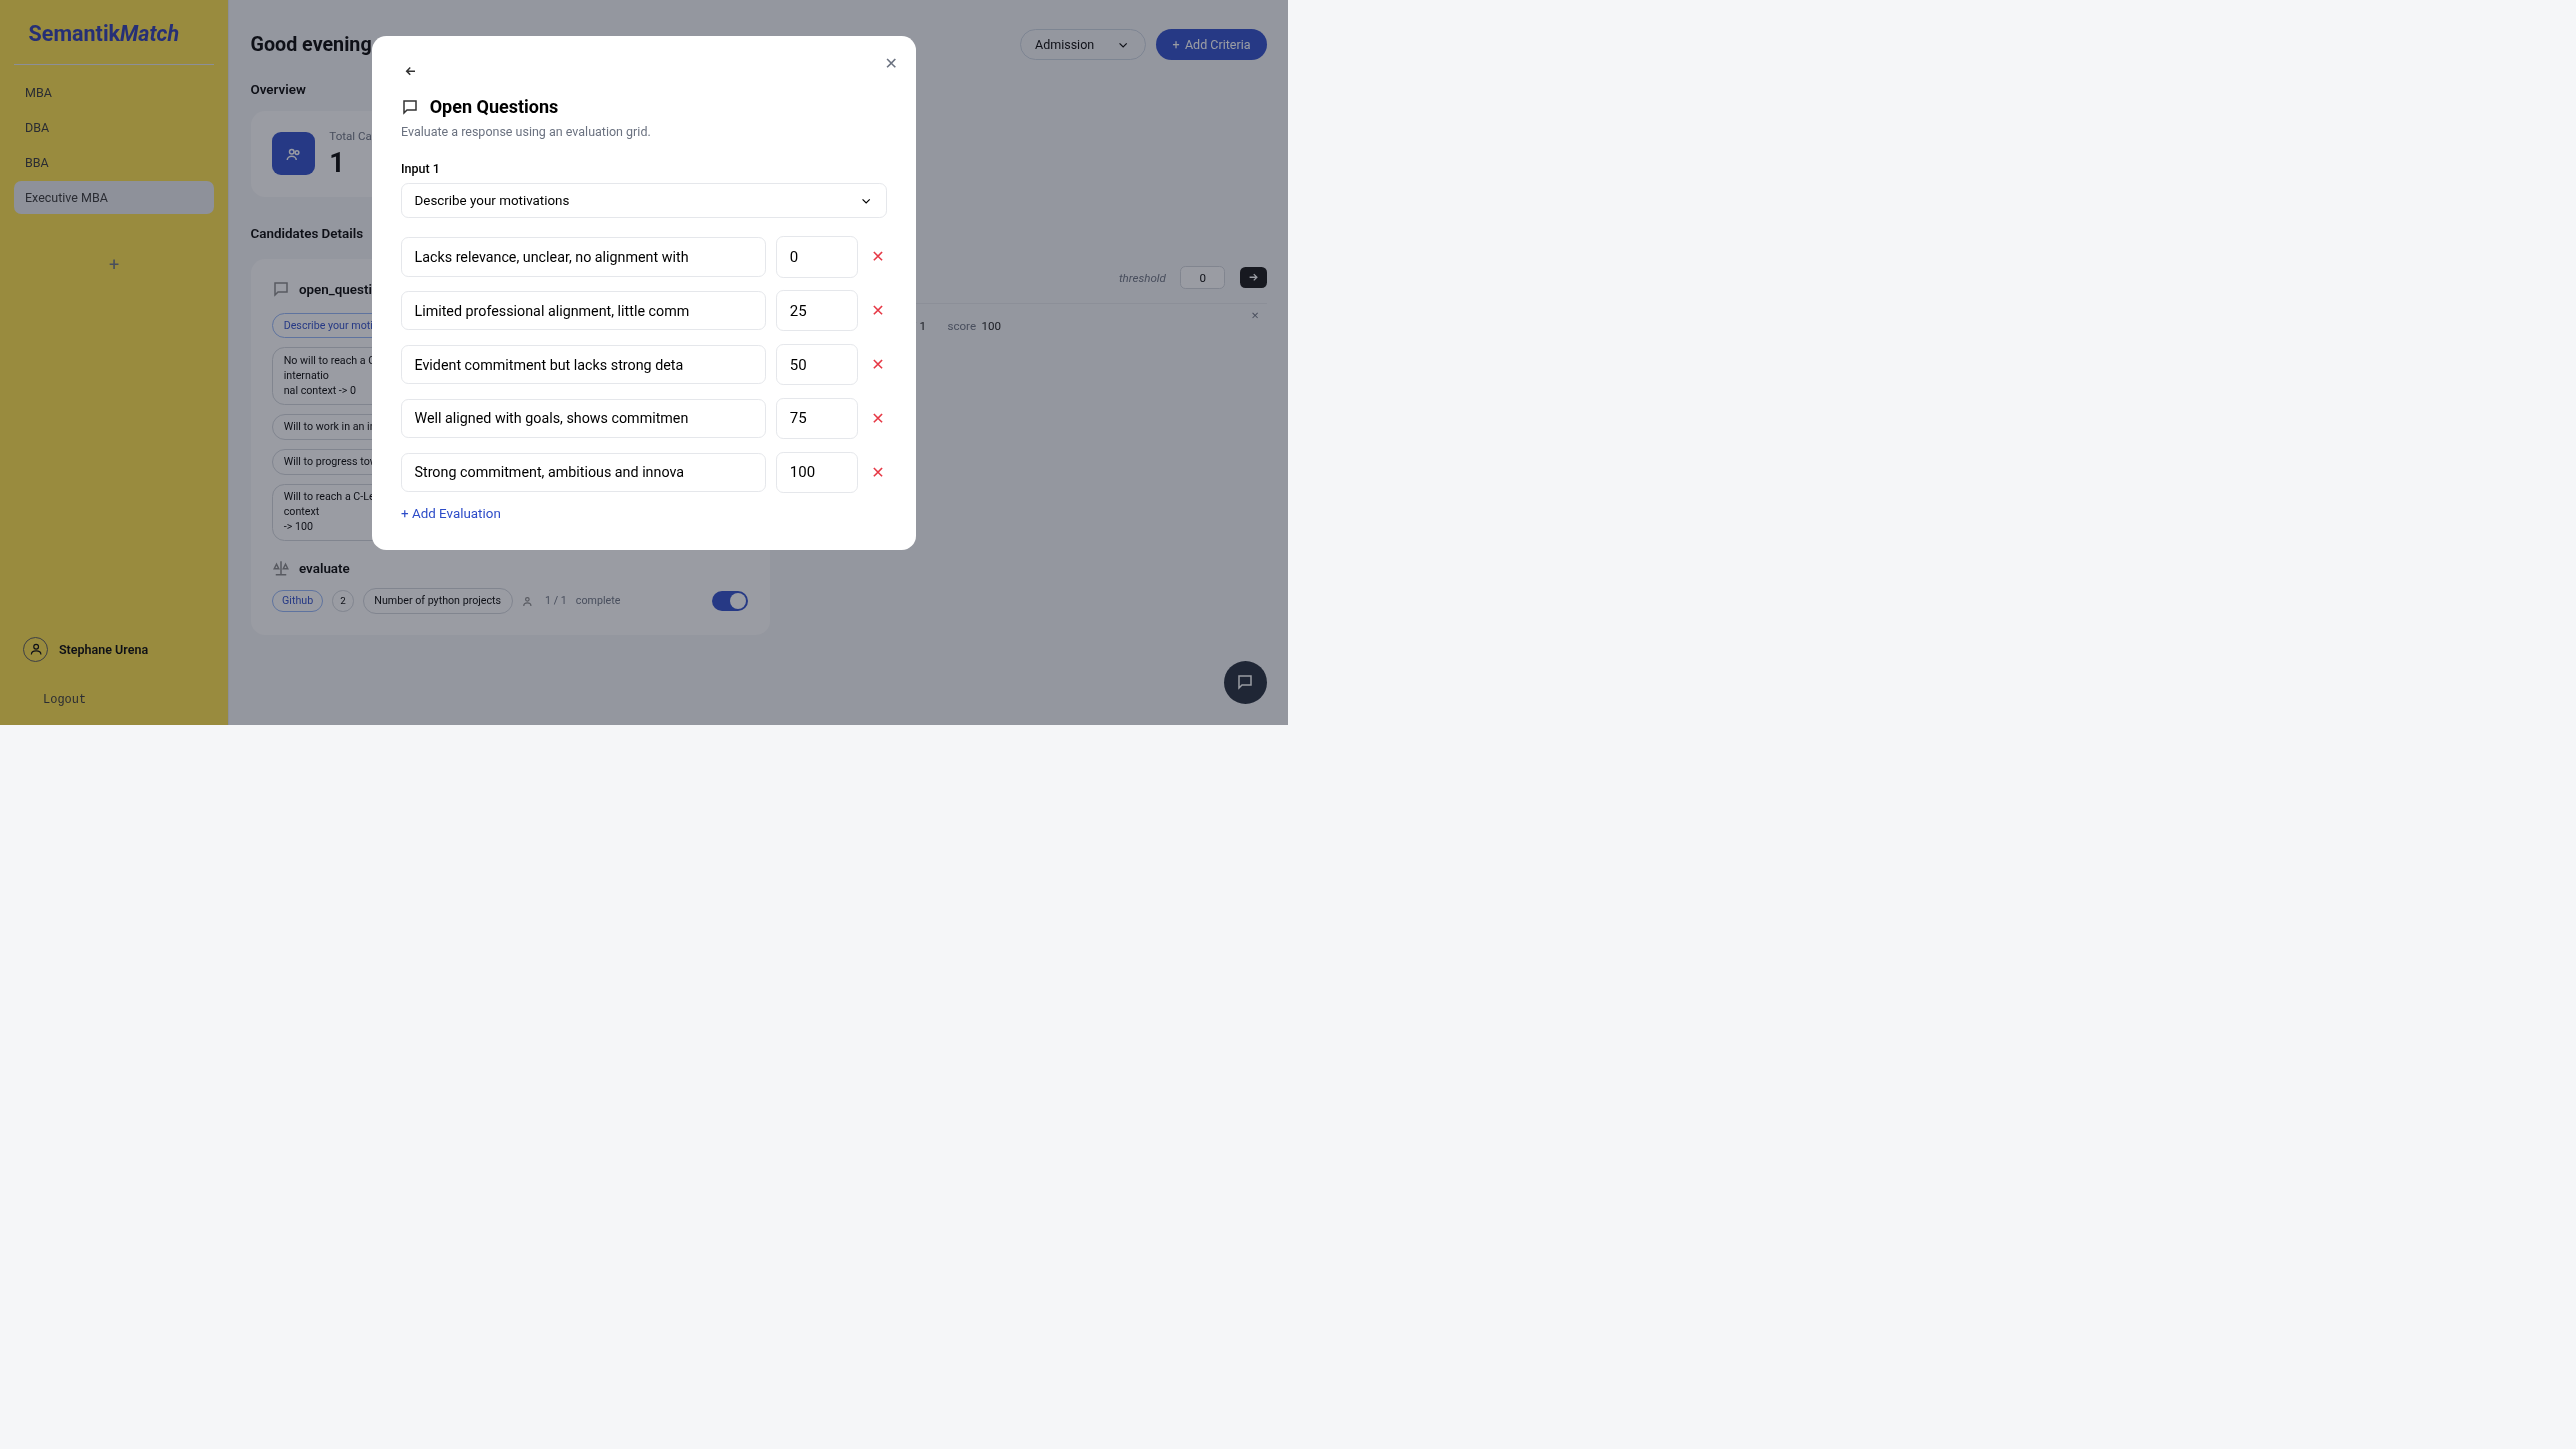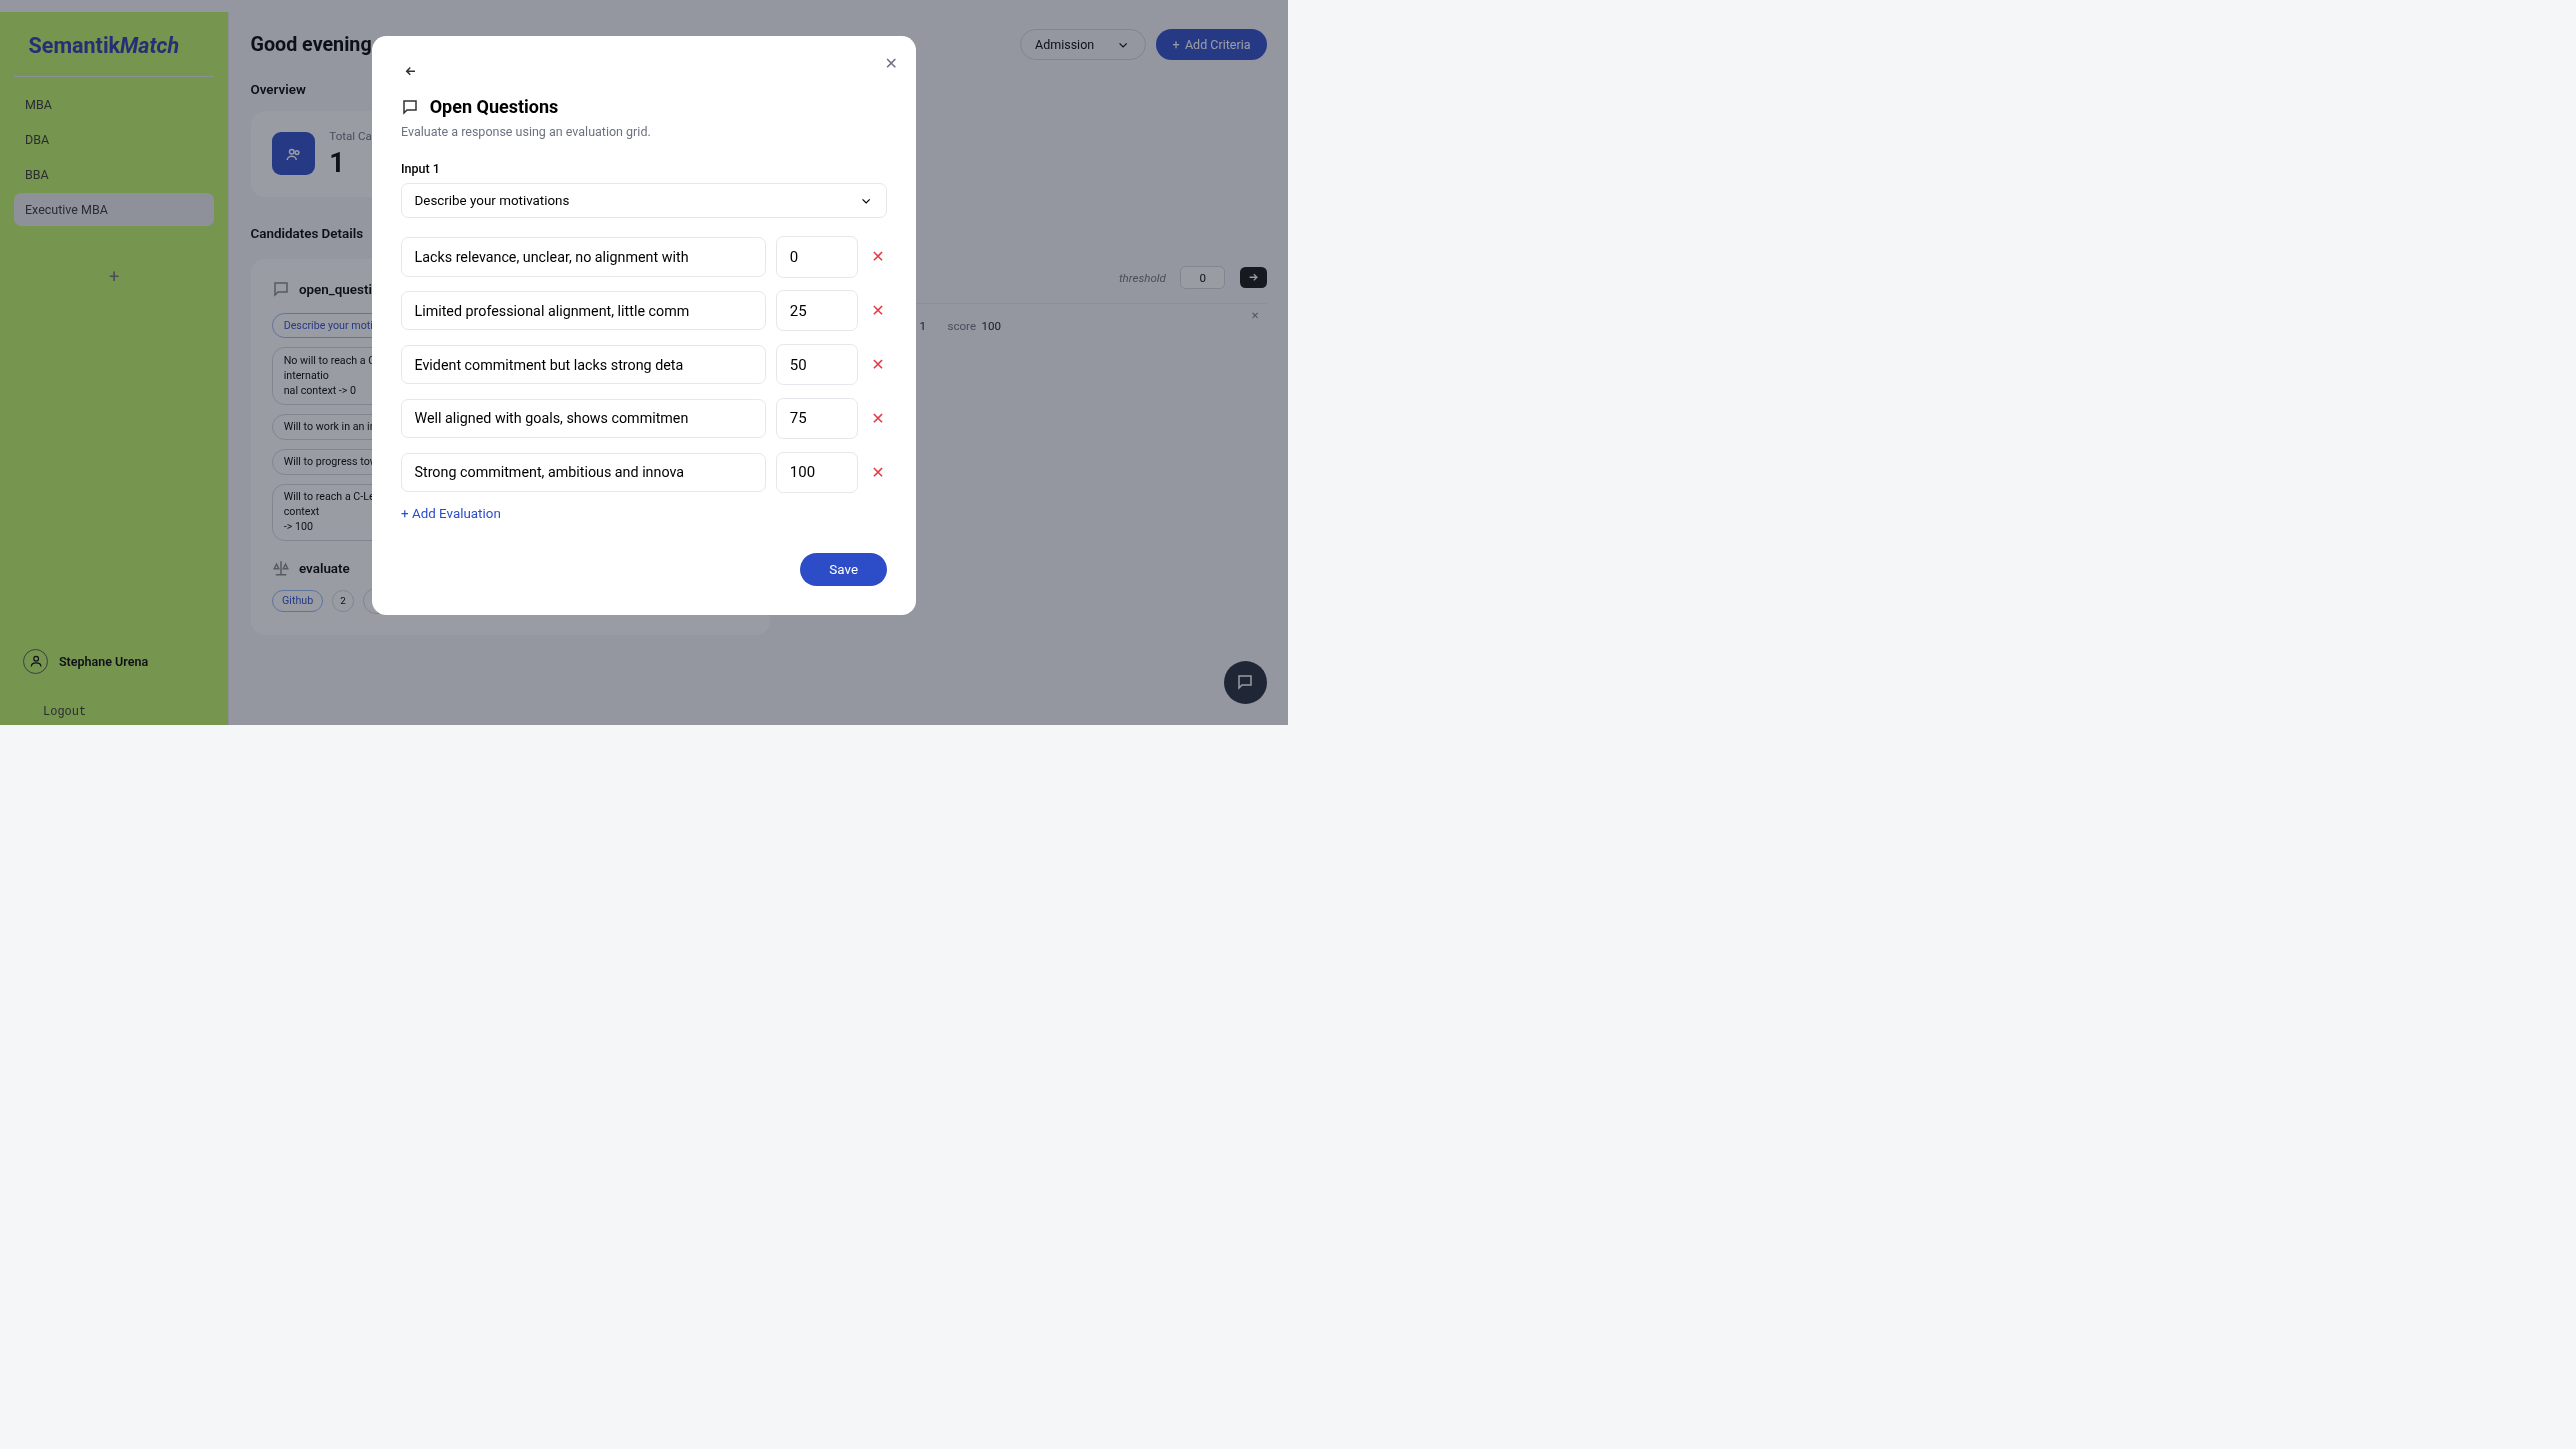--- a/index.html
+++ b/index.html
@@ -1,18 +1,18 @@
 <!DOCTYPE html>
 <html style="font-size:14.3px"><head>
   <meta charset="utf-8">
   <style>
     * { margin: 0; padding: 0; box-sizing: border-box; font-family: -apple-system, BlinkMacSystemFont, 'Segoe UI', Roboto, sans-serif; }
     body { background: #f5f6f8; width: 1288px; height: 725px; overflow: hidden; position: relative; }
     
-    .sidebar { position: absolute; left: 0; top: 12px; width: 229px; height: 100%; background: #bef264; border-right: 0.9px solid #e5e7eb; padding: 14.3px; }
+    .sidebar { position: absolute; left: 0; top: 0; width: 229px; height: 100%; background: #fde047; border-right: 0.9px solid #e5e7eb; padding: 14.3px; }
     .logo { font-size: 21.5px; font-weight: 700; color: #2c3aad; padding: 7.2px 14.3px 18px; border-bottom: 0.9px solid #e5e7eb; margin-bottom: 10.7px; }
     .logo .semantik { color: #2c3aad; }
     .logo .match { color: #2c3aad; font-style: italic; }
     .nav-item { padding: 9px 10.7px; border-radius: 7.2px; font-size: 12.5px; color: #333; cursor: pointer; margin-bottom: 1.8px; }
     .nav-item.active { background: #e9ebef; }
     .add-circle { text-align: center; margin-top: 36px; }
     .add-circle-btn { width: 29px; height: 29px; border-radius: 50%; background: transparent; border: none; font-size: 18px; color: #6b7280; cursor: pointer; }
     .user-section { position: absolute; bottom: 54px; left: 14.3px; display: flex; align-items: center; gap: 10.7px; padding: 9px; }
     .user-avatar { width: 25px; height: 25px; border-radius: 50%; border: 1.8px solid #555; display: flex; align-items: center; justify-content: center; }
     .user-name { font-size: 12.5px; font-weight: 600; }
@@ -266,17 +266,14 @@
     <div class="eval-score">75</div>
     <span class="eval-delete">✕</span>
   </div>
   <div class="eval-row">
     <div class="eval-text">Strong commitment, ambitious and innova</div>
     <div class="eval-score">100</div>
     <span class="eval-delete">✕</span>
   </div>
   
   <div class="add-eval">+ Add Evaluation</div>
-  <div class="modal-footer">
-    <button class="save-btn">Save</button>
-  </div>
 </div>
 
 
 </body></html>

